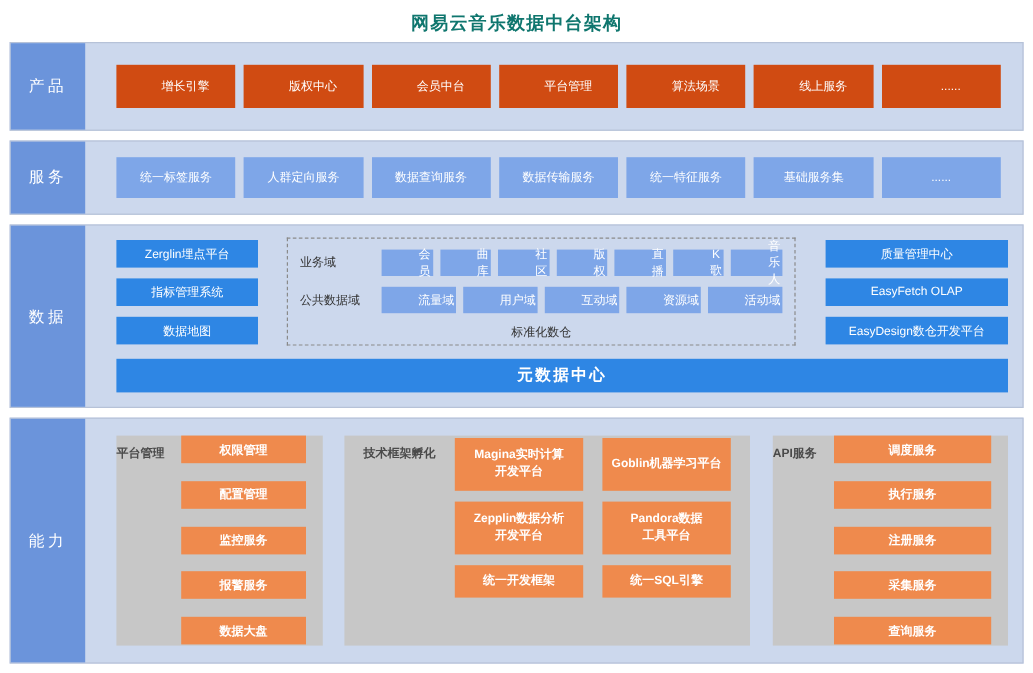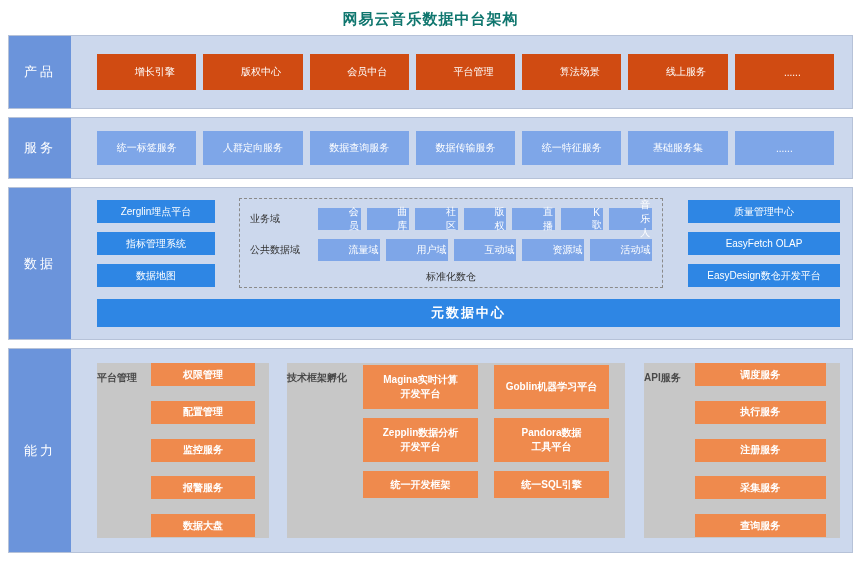--- a/index.html
+++ b/index.html
@@ -35,21 +35,21 @@
   .row-label{width:62px;flex-shrink:0;font-size:10px;color:#333;}
   .domain-blk{flex:1;height:22px;background:#7ea6e8;padding-left:29px;}
   .warehouse-caption{text-align:center;font-size:10px;color:#333;margin-top:0;}
   .metadata-bar{position:absolute;left:26px;right:12px;bottom:12px;height:28px;
        background:#2e86e4;color:#fff;font-size:13px;font-weight:bold;
        display:flex;align-items:center;justify-content:center;letter-spacing:2px;}
   
   .group-box{position:absolute;top:14px;bottom:14px;background:#c7c7c7;
        display:flex;flex-direction:row;box-sizing:border-box;font-weight:bold;}
   .group-1{left:26px;width:172px;}
-  .group-2{left:216px;width:338px;}
+  .group-2{left:216px;width:338px;padding-left:16px;}
   .group-3{right:12px;width:196px;}
   .group-title{text-align:center;font-size:10px;color:#4a4a4a;padding:8px 0 4px;}
   .group-items{flex:1;display:flex;flex-direction:column;justify-content:space-between;
        padding:0 14px 1px;}
   .cap-blk{height:23px;background:#ef8a4d;}
   .grid-items{flex:1;display:grid;grid-template-columns:1fr 1fr;
        grid-template-rows:44px 44px 27px;gap:9px 16px;padding:2px 16px 10px;}
   .cap-big{background:#ef8a4d;white-space:pre-line;line-height:1.4;}
 </style>
 </head>

